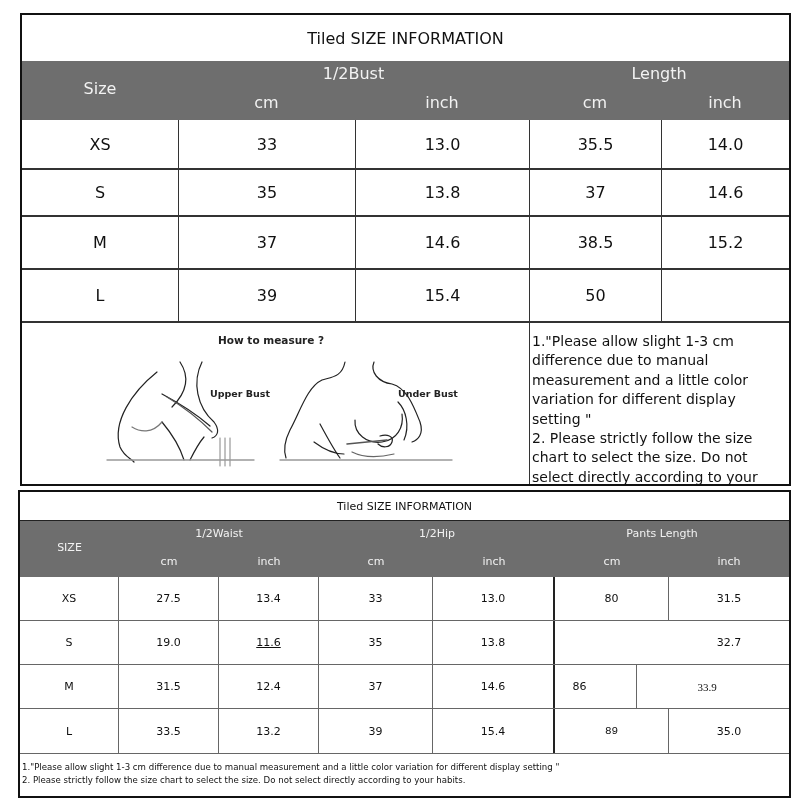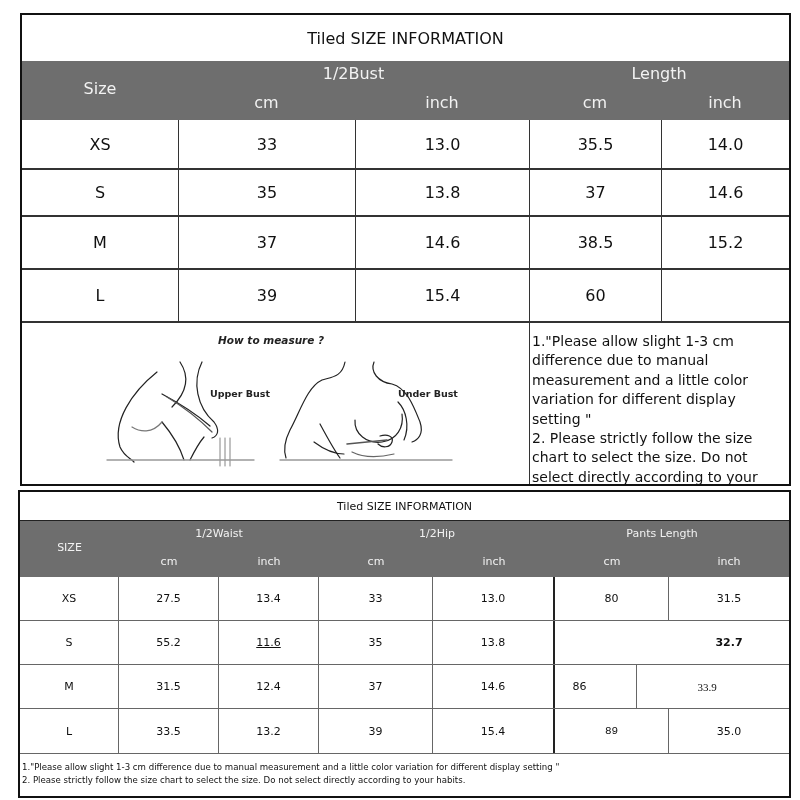--- a/index.html
+++ b/index.html
@@ -13,21 +13,21 @@
   .t1 .head .hcell { position: absolute; font-size: 16px; text-align: center; }
   .t1 .body { position: absolute; left: 0; top: 105px; width: 100%; }
   .t1 .row { position: absolute; left: 0; width: 100%; border-bottom: 2px solid #333; }
   .t1 .cell { position: absolute; top: 0; height: 100%; display: flex; align-items: center; justify-content: center; font-size: 16px; border-right: 1.5px solid #333; }
   .t1 .cell.last { border-right: none; }
 
   .t1 .lower { position: absolute; left: 0; top: 307px; width: 100%; height: 162px; }
   .t1 .illus { position: absolute; left: 0; top: 0; width: 508px; height: 100%; border-right: 1.5px solid #333; }
   .t1 .notes { position: absolute; left: 510px; top: 10px; width: 255px; font-size: 14px; line-height: 19.4px; color: #111; }
   .t1 .notes p { margin: 0; }
-  .howto { position: absolute; left: 196px; top: 12px; font-size: 10.5px; font-weight: bold; color: #222; font-style: italic; }
+  .howto { position: absolute; left: 196px; top: 12px; font-size: 10.5px; font-weight: bold; color: #222; }
   .illus svg { position: absolute; left: 0; top: 0; }
   .lbl-upper { position: absolute; left: 188px; top: 66px; font-size: 9.5px; font-weight: bold; color: #222; }
   .lbl-under { position: absolute; left: 376px; top: 66px; font-size: 9.5px; font-weight: bold; color: #222; }
 
   
   .t2 { position: absolute; left: 18px; top: 490px; width: 773px; height: 308px; border: 2px solid #111; background: #fff; }
   .t2 .title { position: absolute; left: 0; top: 0; width: 100%; height: 29px; display: flex; align-items: center; justify-content: center; font-size: 11px; color: #111; border-bottom: 1px solid #222; }
   .t2 .head { position: absolute; left: 0; top: 29px; width: 100%; height: 56px; background: #6e6e6e; color: #f2f2f2; }
   .t2 .head .hcell { position: absolute; font-size: 11px; text-align: center; }
   .t2 .row { position: absolute; left: 0; width: 100%; border-bottom: 1.5px solid #666; }
@@ -72,21 +72,21 @@
       <div class="cell" style="left:0;width:157px;">M</div>
       <div class="cell" style="left:157px;width:177px;">37</div>
       <div class="cell" style="left:334px;width:174px;">14.6</div>
       <div class="cell" style="left:508px;width:132px;">38.5</div>
       <div class="cell last" style="left:640px;width:127px;">15.2</div>
     </div>
     <div class="row" style="top:150px;height:53px;">
       <div class="cell" style="left:0;width:157px;">L</div>
       <div class="cell" style="left:157px;width:177px;">39</div>
       <div class="cell" style="left:334px;width:174px;">15.4</div>
-      <div class="cell" style="left:508px;width:132px;">60</div>
+      <div class="cell" style="left:508px;width:132px;">50</div>
     </div>
   </div>
 
   <div class="lower">
     <div class="illus">
       <div class="howto">How to measure ?</div>
       <svg width="508" height="162" viewBox="0 0 508 162">
         <g fill="none" stroke="#222" stroke-width="1.2" stroke-linecap="round">
 
           <path d="M135 50 C110 70, 90 100, 98 125 C102 134, 108 136, 112 140"></path>
@@ -142,25 +142,25 @@
     <div class="cell" style="left:0;width:99px;">XS</div>
     <div class="cell" style="left:99px;width:100px;">27.5</div>
     <div class="cell" style="left:199px;width:100px;">13.4</div>
     <div class="cell" style="left:299px;width:114px;">33</div>
     <div class="cell thick" style="left:413px;width:122px;">13.0</div>
     <div class="cell" style="left:535px;width:114px;">80</div>
     <div class="cell last" style="left:649px;width:120px;">31.5</div>
   </div>
   <div class="row" style="top:129px;height:44px;">
     <div class="cell" style="left:0;width:99px;">S</div>
-    <div class="cell" style="left:99px;width:100px;">55.2</div>
+    <div class="cell" style="left:99px;width:100px;">19.0</div>
     <div class="cell" style="left:199px;width:100px;text-decoration:underline;">11.6</div>
     <div class="cell" style="left:299px;width:114px;">35</div>
     <div class="cell thick" style="left:413px;width:122px;">13.8</div>
-    <div class="cell last" style="left:649px;width:120px;font-weight:bold;">32.7</div>
+    <div class="cell last" style="left:649px;width:120px;">32.7</div>
   </div>
   <div class="row" style="top:173px;height:44px;">
     <div class="cell" style="left:0;width:99px;">M</div>
     <div class="cell" style="left:99px;width:100px;">31.5</div>
     <div class="cell" style="left:199px;width:100px;">12.4</div>
     <div class="cell" style="left:299px;width:114px;">37</div>
     <div class="cell thick" style="left:413px;width:122px;">14.6</div>
     <div class="cell" style="left:503px;width:114px;">86</div>
     <div class="cell last" style="left:627px;width:120px;font-family:Liberation Serif, serif;">33.9</div>
   </div>

